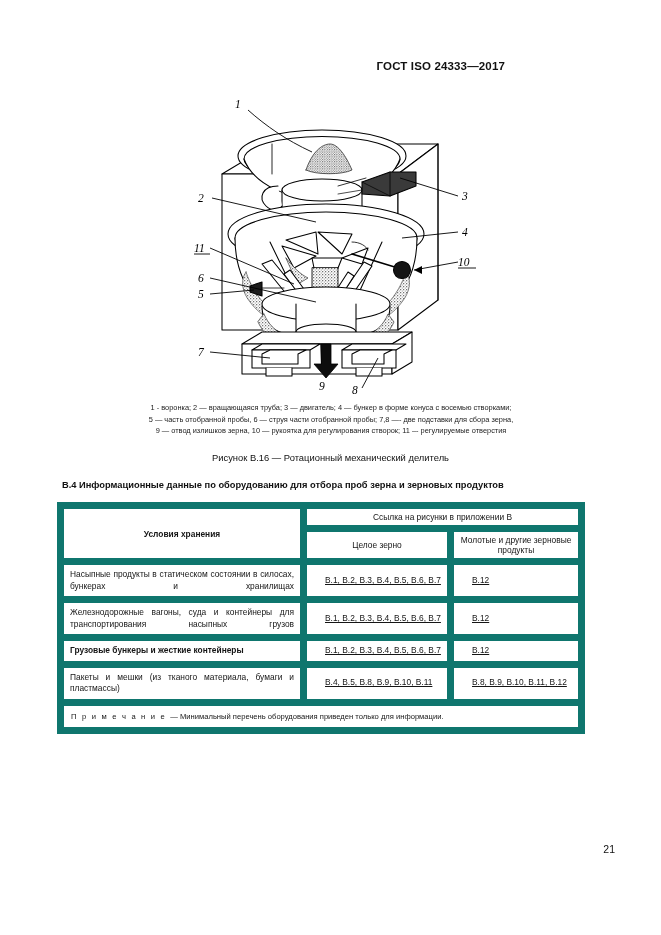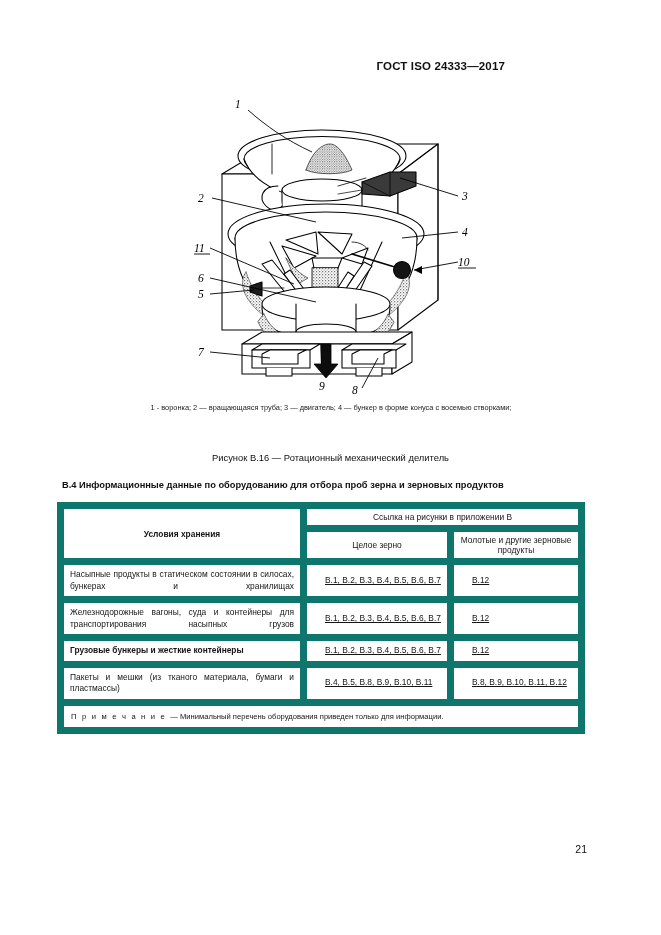--- a/index.html
+++ b/index.html
@@ -140,21 +140,21 @@
     letter-spacing: 1.7px;
   }
 
   
   .page-number {
     position: absolute;
     top: 843px;
     left: 0;
     width: 661px;
     text-align: right;
-    padding-right: 74px;
+    padding-right: 46px;
     box-sizing: border-box;
     font-size: 10.5px;
     color: #111;
   }
 
   
 </style>
 </head>
 <body>
 
@@ -294,20 +294,22 @@
 
     <g stroke="#000" stroke-width="0.9">
       <path d="M28 172 L44 172"></path>
       <path d="M292 186 L310 186"></path>
     </g>
   </svg>
 </div>
 
 <div class="figure-legend">
   <span class="ln">1 -  воронка; 2 — вращающаяся труба; 3 — двигатель; 4 —  бункер в форме конуса с восемью створками;</span>
+  <span class="ln">5 — часть отобранной пробы, 6 — струя части отобранной пробы; 7,8 —- две подставки для сбора зерна,</span>
+  <span class="ln">9 — отвод излишков зерна, 10 —  рукоятка для регулирования створок; 11 –- регулируемые отверстия</span>
 </div>
 
 <div class="figure-caption">Рисунок В.16 — Ротационный механический делитель</div>
 
 <div class="clause-heading">В.4 Информационные данные по оборудованию для отбора проб зерна и зерновых продуктов</div>
 
 <table class="equip-table">
   <colgroup>
     <col class="col-cond">
     <col class="col-whole">

